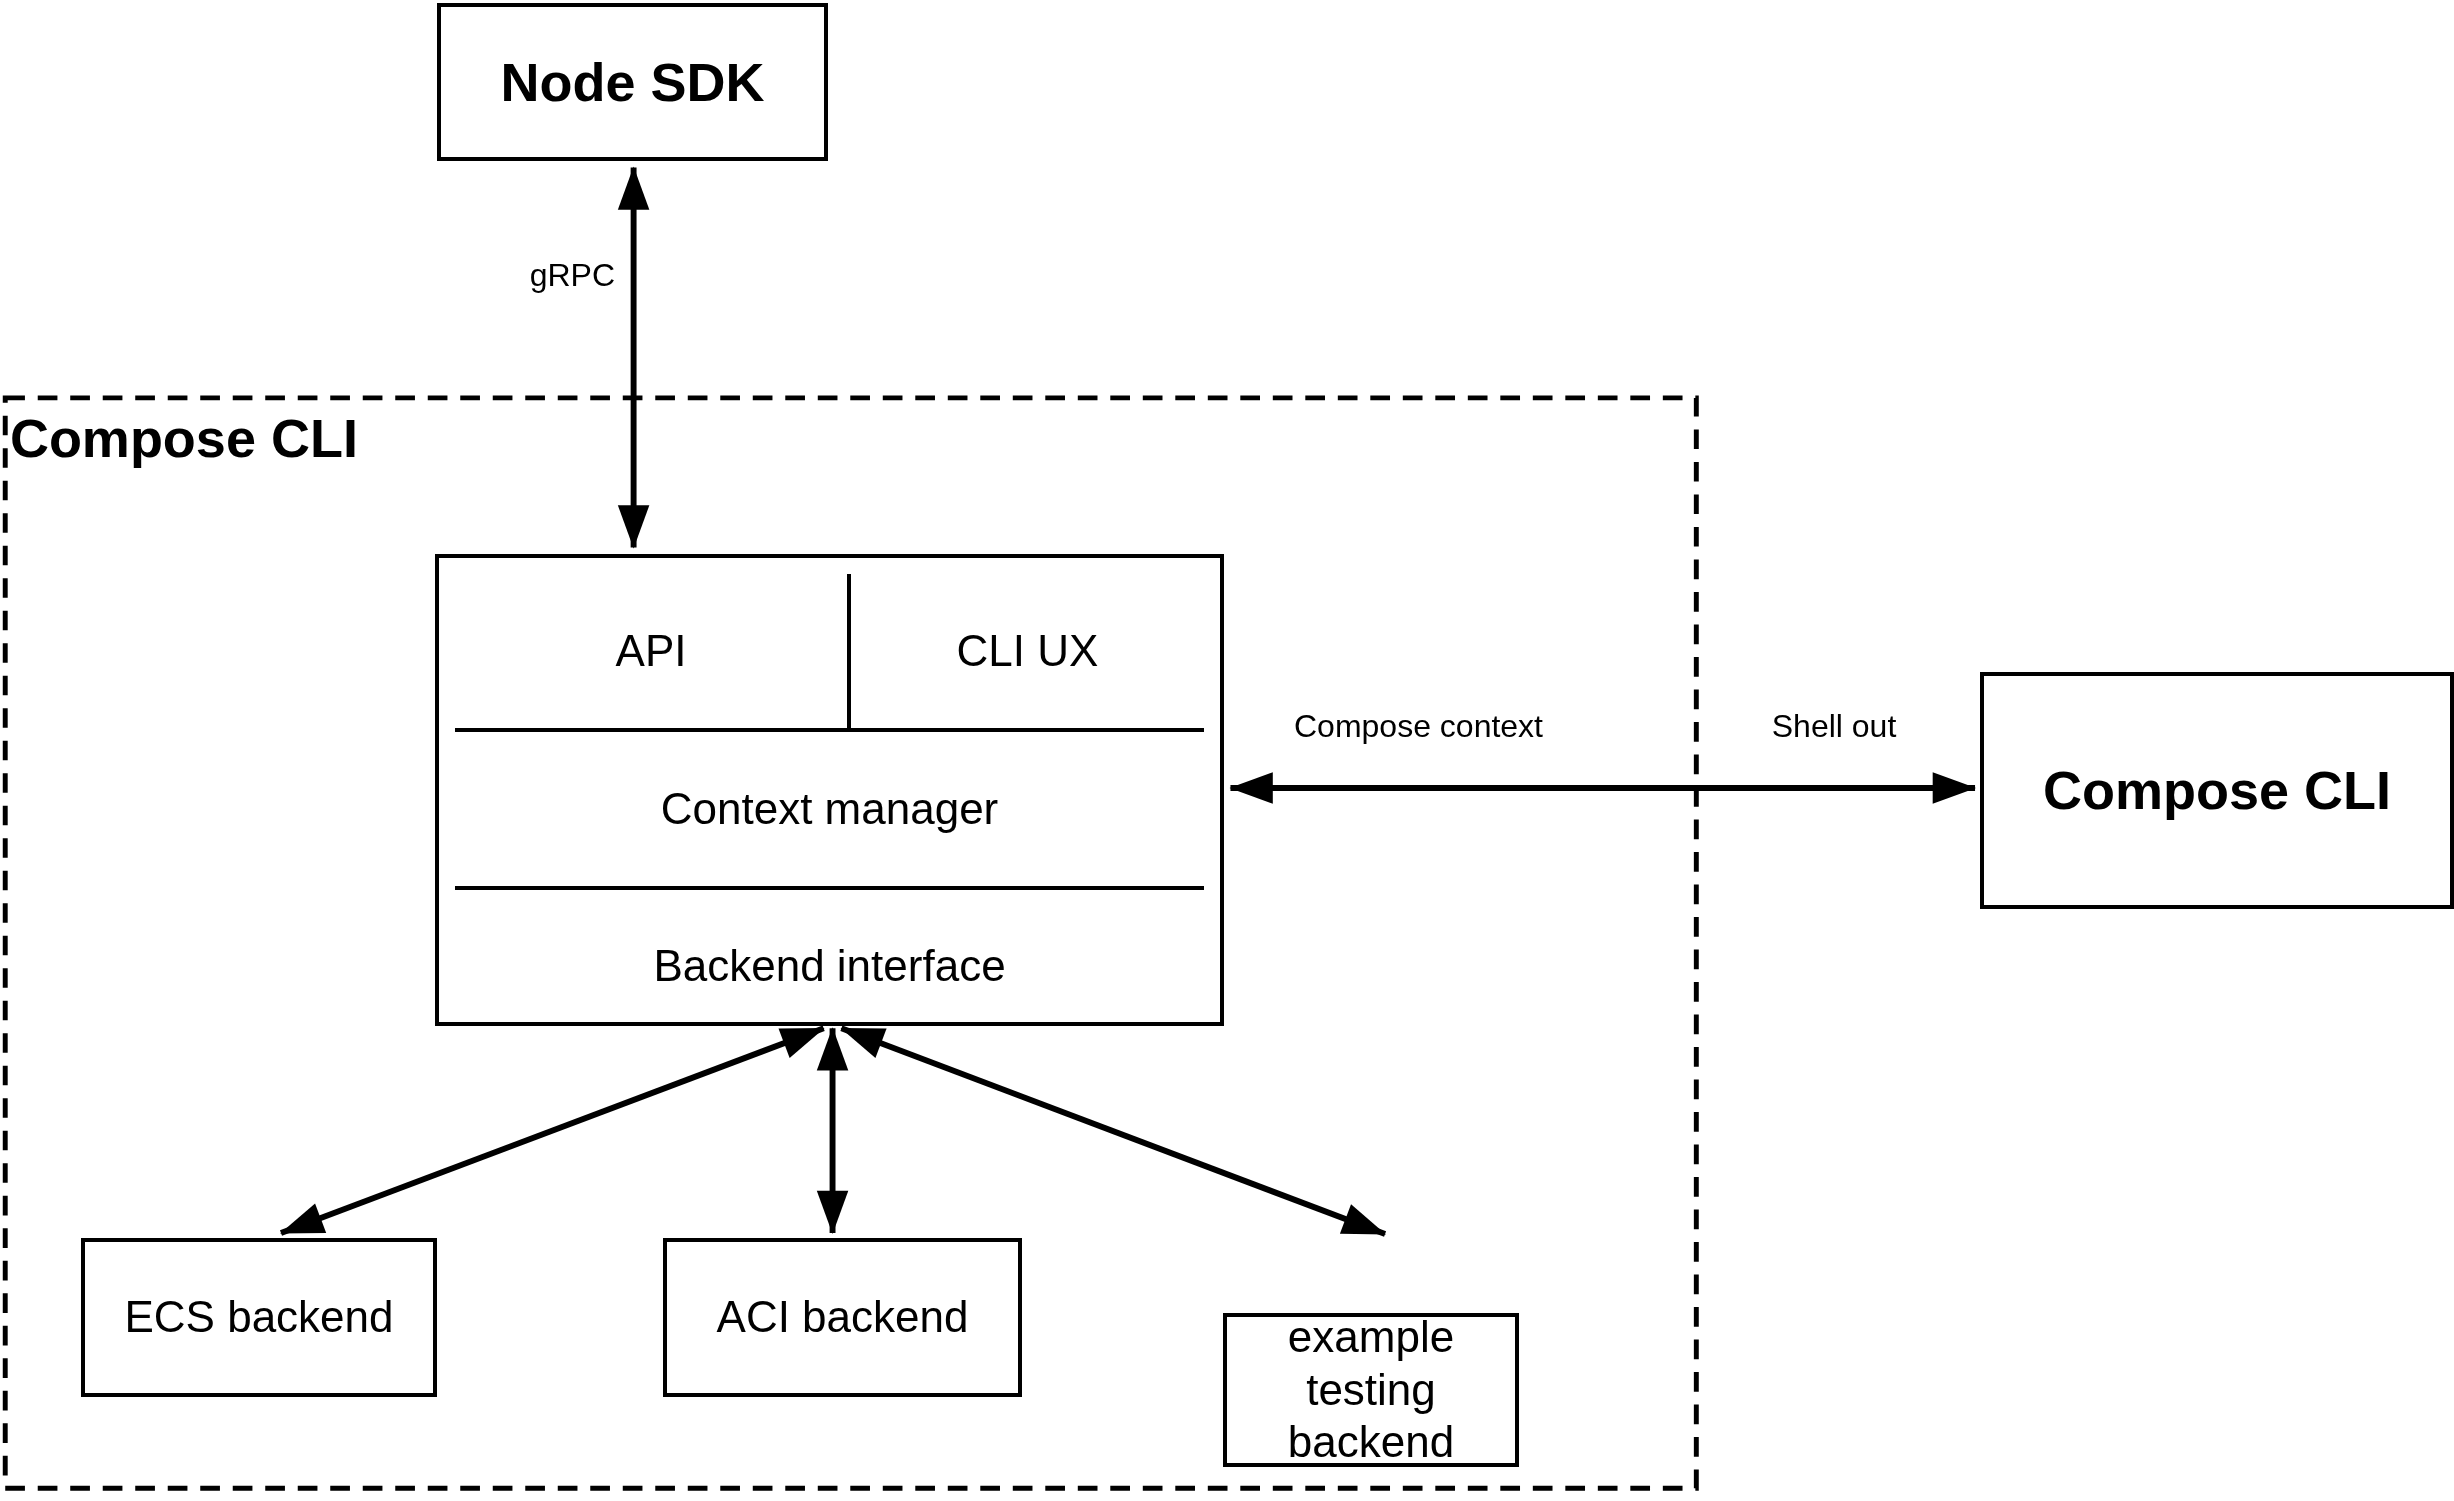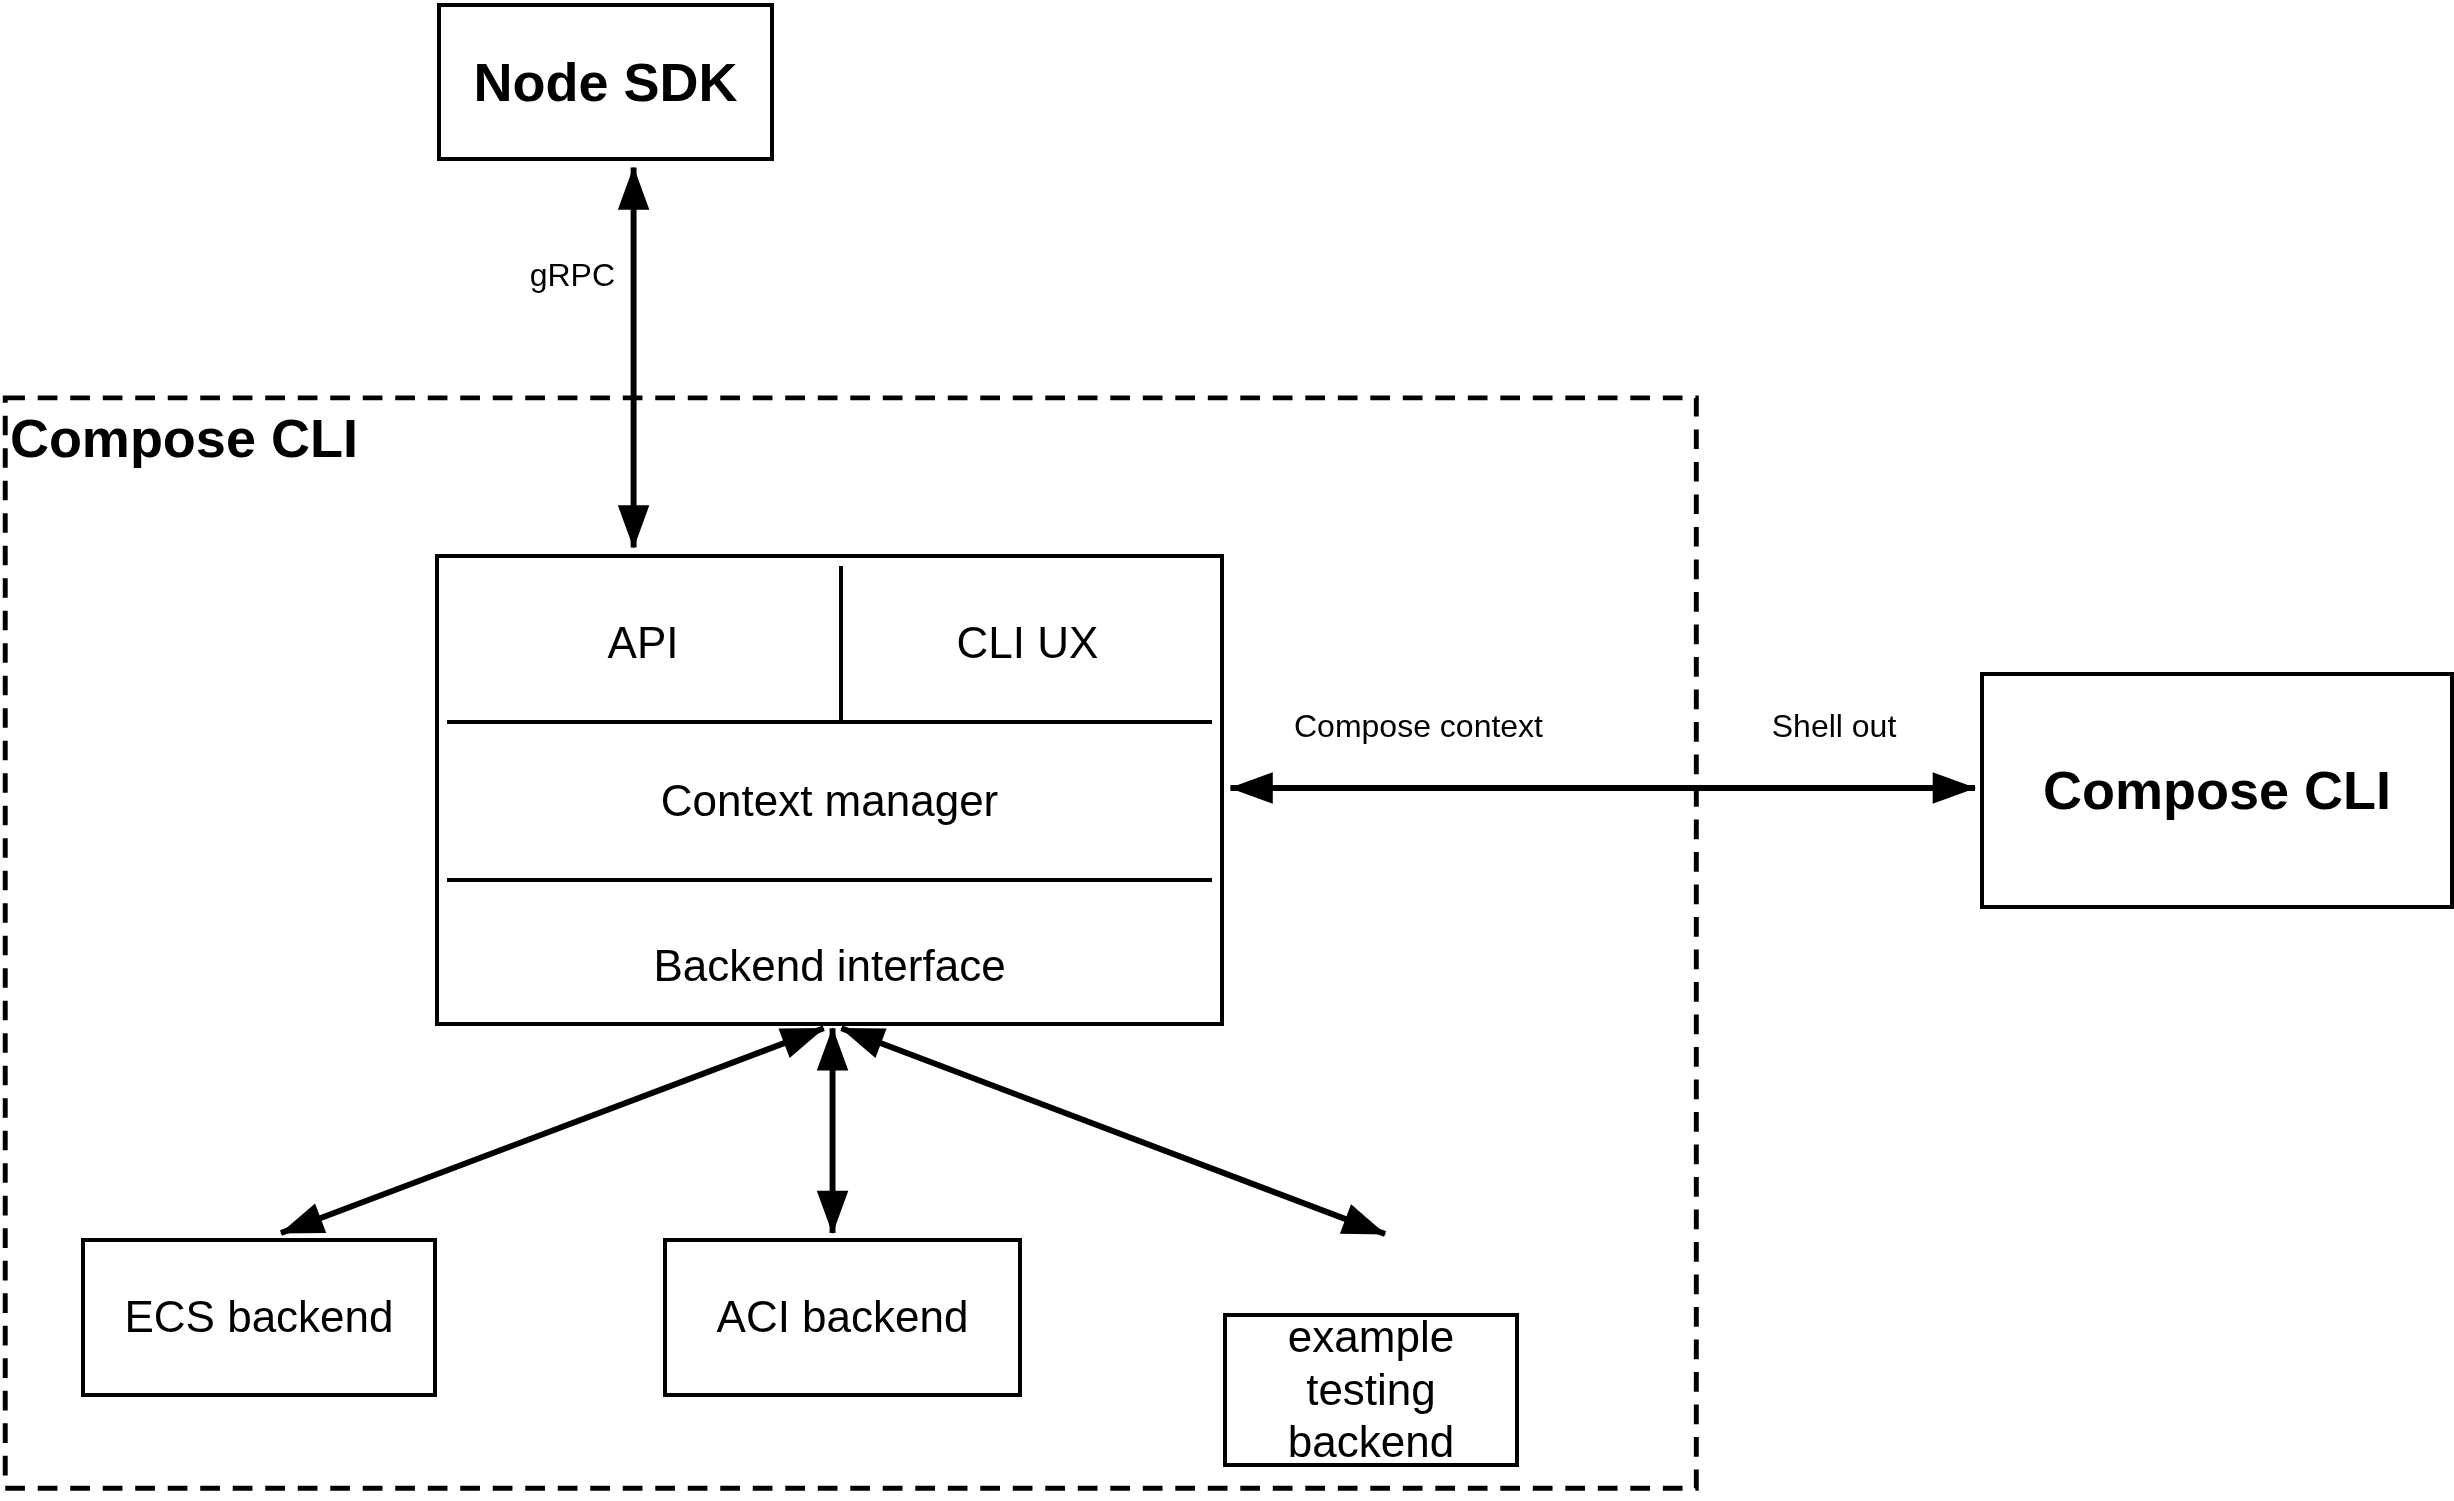--- a/index.html
+++ b/index.html
@@ -25,21 +25,21 @@
   }
   .bold{font-weight:bold;font-size:54px;}
   .floating-label{
     position:absolute;
     font-size:32px;
     line-height:1.2;
     white-space:nowrap;
   }
   .floating-label.bold{font-size:54px;}
   
-  #central-box{flex-direction:column;align-items:stretch;justify-content:flex-start;padding:8px;}
+  #central-box{flex-direction:column;align-items:stretch;justify-content:flex-start;padding:16px;}
   .row1{display:flex;height:154px;border-bottom:4.9px solid #000;}
   .cell-api{width:392px;border-right:4.9px solid #000;display:flex;align-items:center;justify-content:center;}
   .cell-cliux{flex:1;display:flex;align-items:center;justify-content:center;}
   .row2{height:154px;border-bottom:4.9px solid #000;display:flex;align-items:center;justify-content:center;}
   .row3{flex:1;display:flex;align-items:center;justify-content:center;margin-top:36px;}
   #arrow-layer{
     position:absolute;left:0;top:0;width:2455px;height:1501px;
     pointer-events:none;z-index:10;
   }
   #arrow-layer line{stroke:#000;stroke-width:6;}
@@ -64,21 +64,21 @@
 
     <line x1="1249" y1="800" x2="2005" y2="800" marker-start="url(#arrow)" marker-end="url(#arrow)"></line>
 
     <line x1="836" y1="1044" x2="285" y2="1252" marker-start="url(#arrow)" marker-end="url(#arrow)"></line>
 
     <line x1="845" y1="1044" x2="845" y2="1252" marker-start="url(#arrow)" marker-end="url(#arrow)"></line>
 
     <line x1="854" y1="1044" x2="1406" y2="1253" marker-start="url(#arrow)" marker-end="url(#arrow)"></line>
   </svg>
 
-  <div class="box bold" id="node-sdk-box" style="left:437px;top:3px;width:337px;height:158px;justify-content:center;">
+  <div class="box bold" id="node-sdk-box" style="left:437px;top:3px;width:391px;height:158px;justify-content:center;">
     <span>Node SDK</span>
   </div>
 
   <div class="floating-label" style="left:369px;top:256px;width:246px;text-align:right;">gRPC</div>
 
   <div class="floating-label bold" style="left:9.9px;top:406px;">Compose CLI</div>
 
   <div class="box" id="central-box" style="left:435px;top:554px;width:789px;height:472px;">
     <div class="row1">
       <div class="cell-api">

